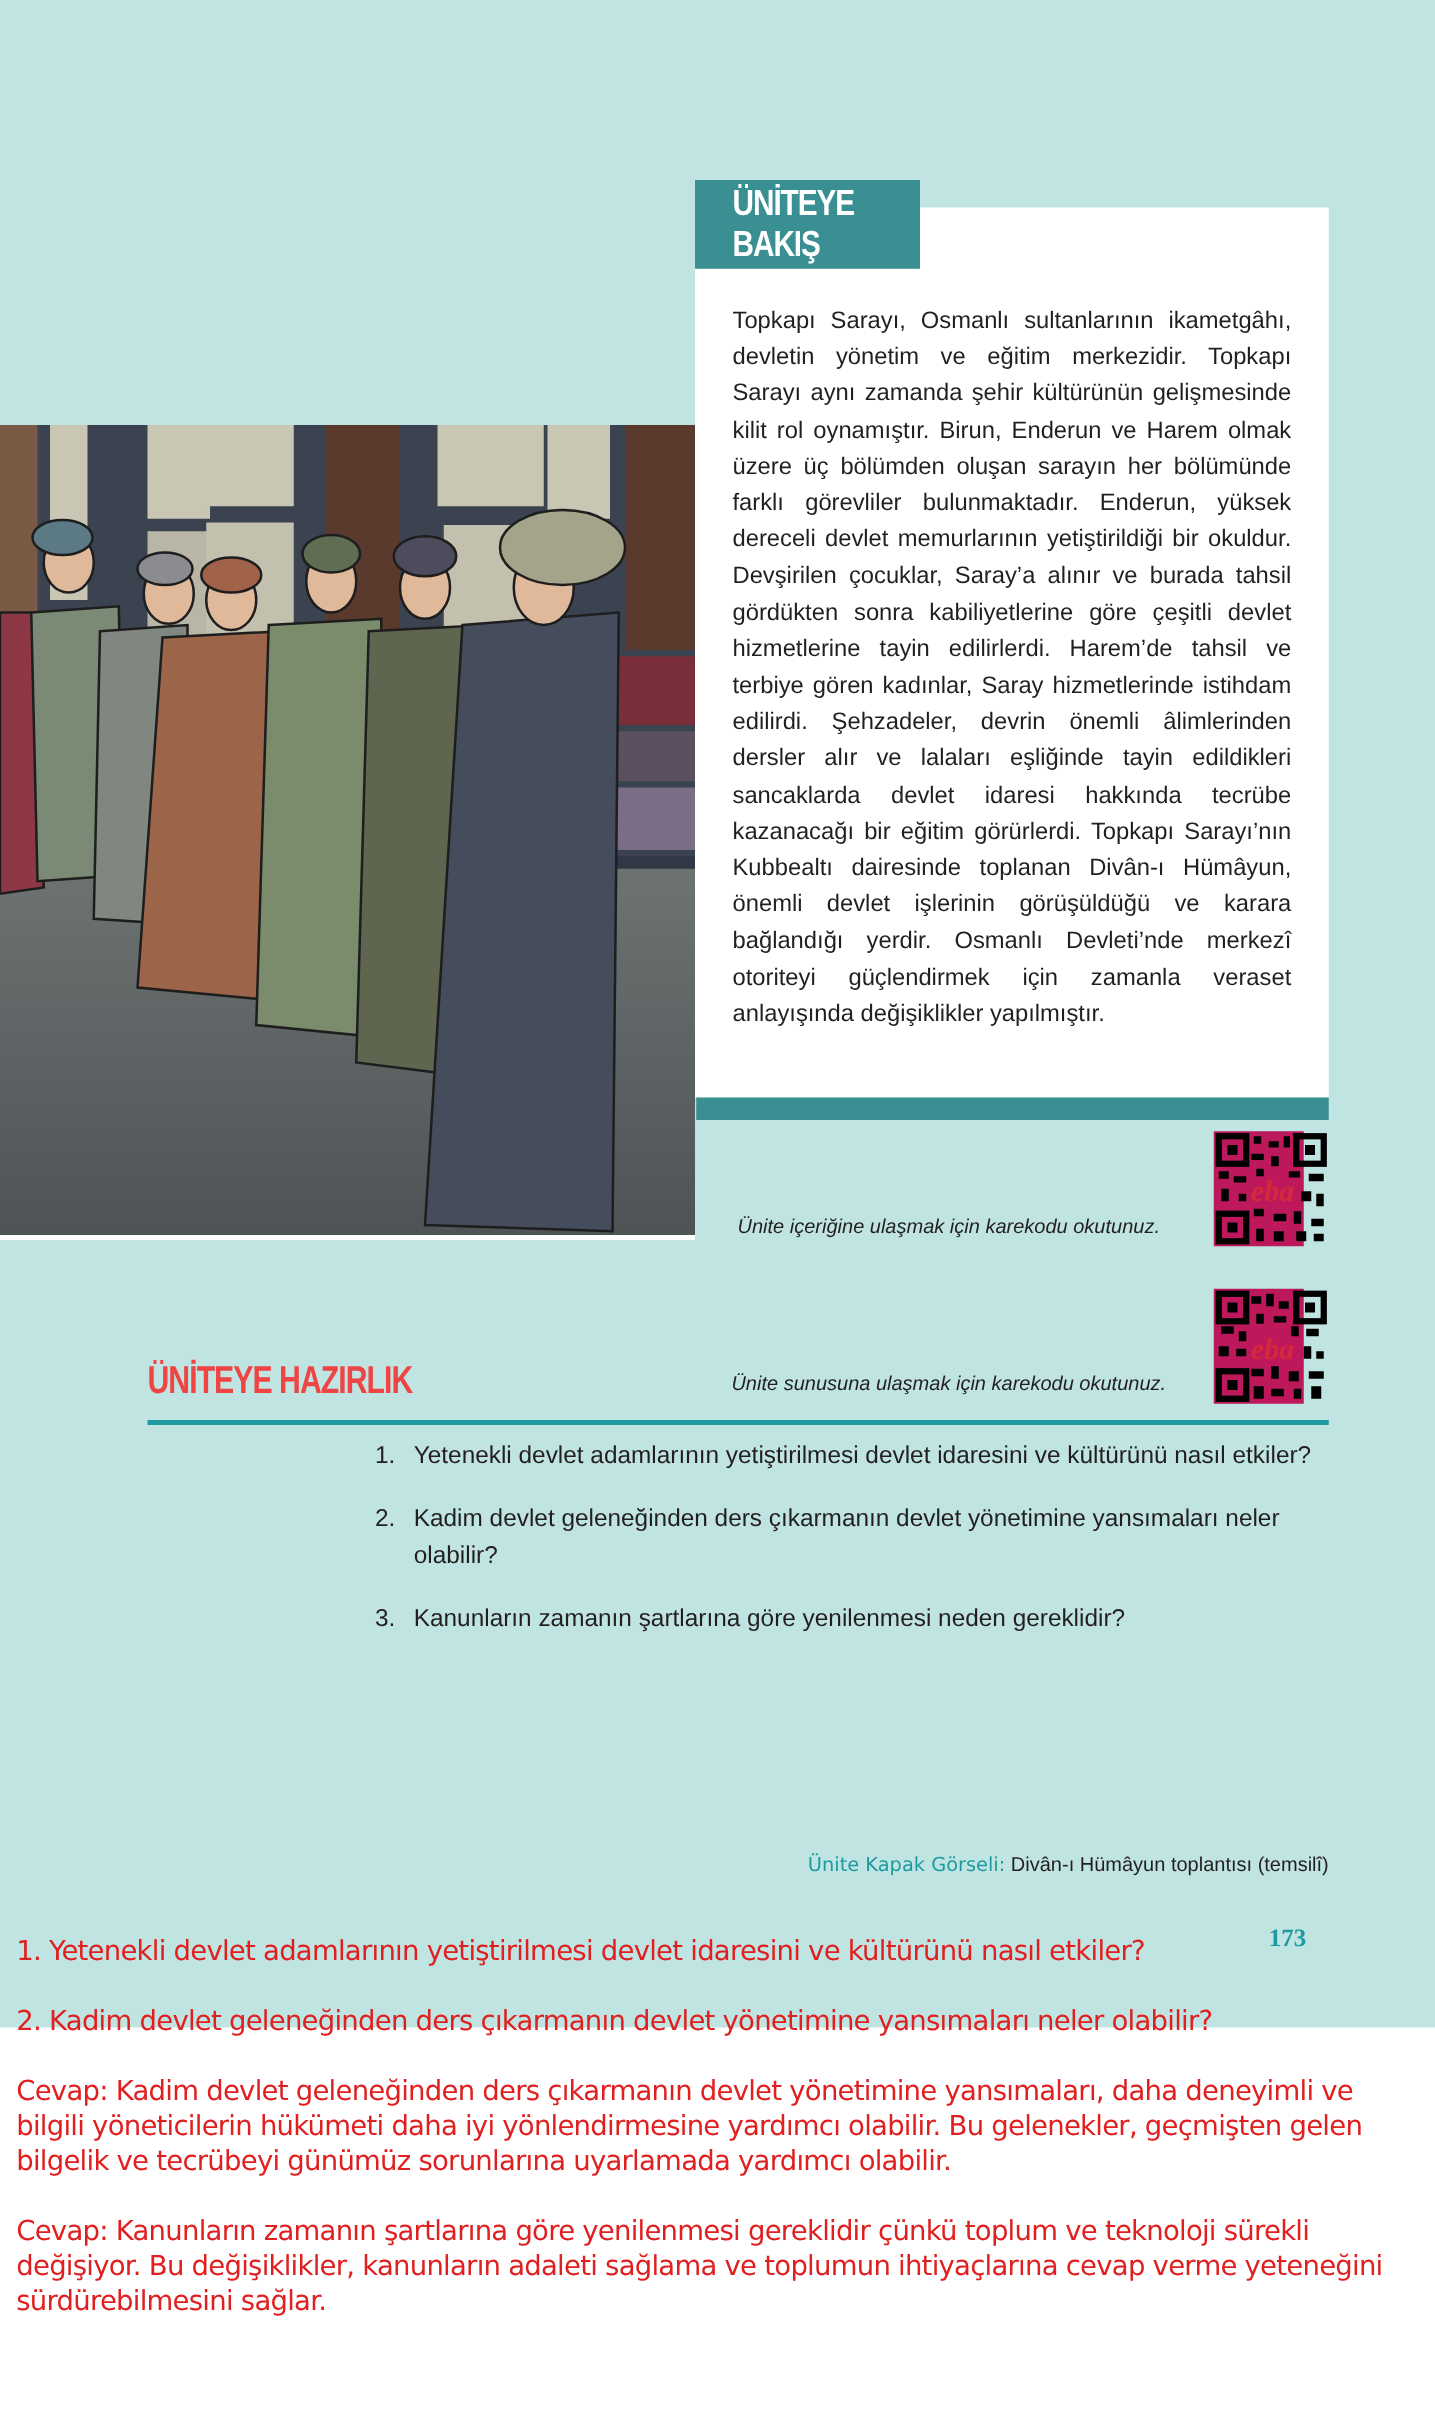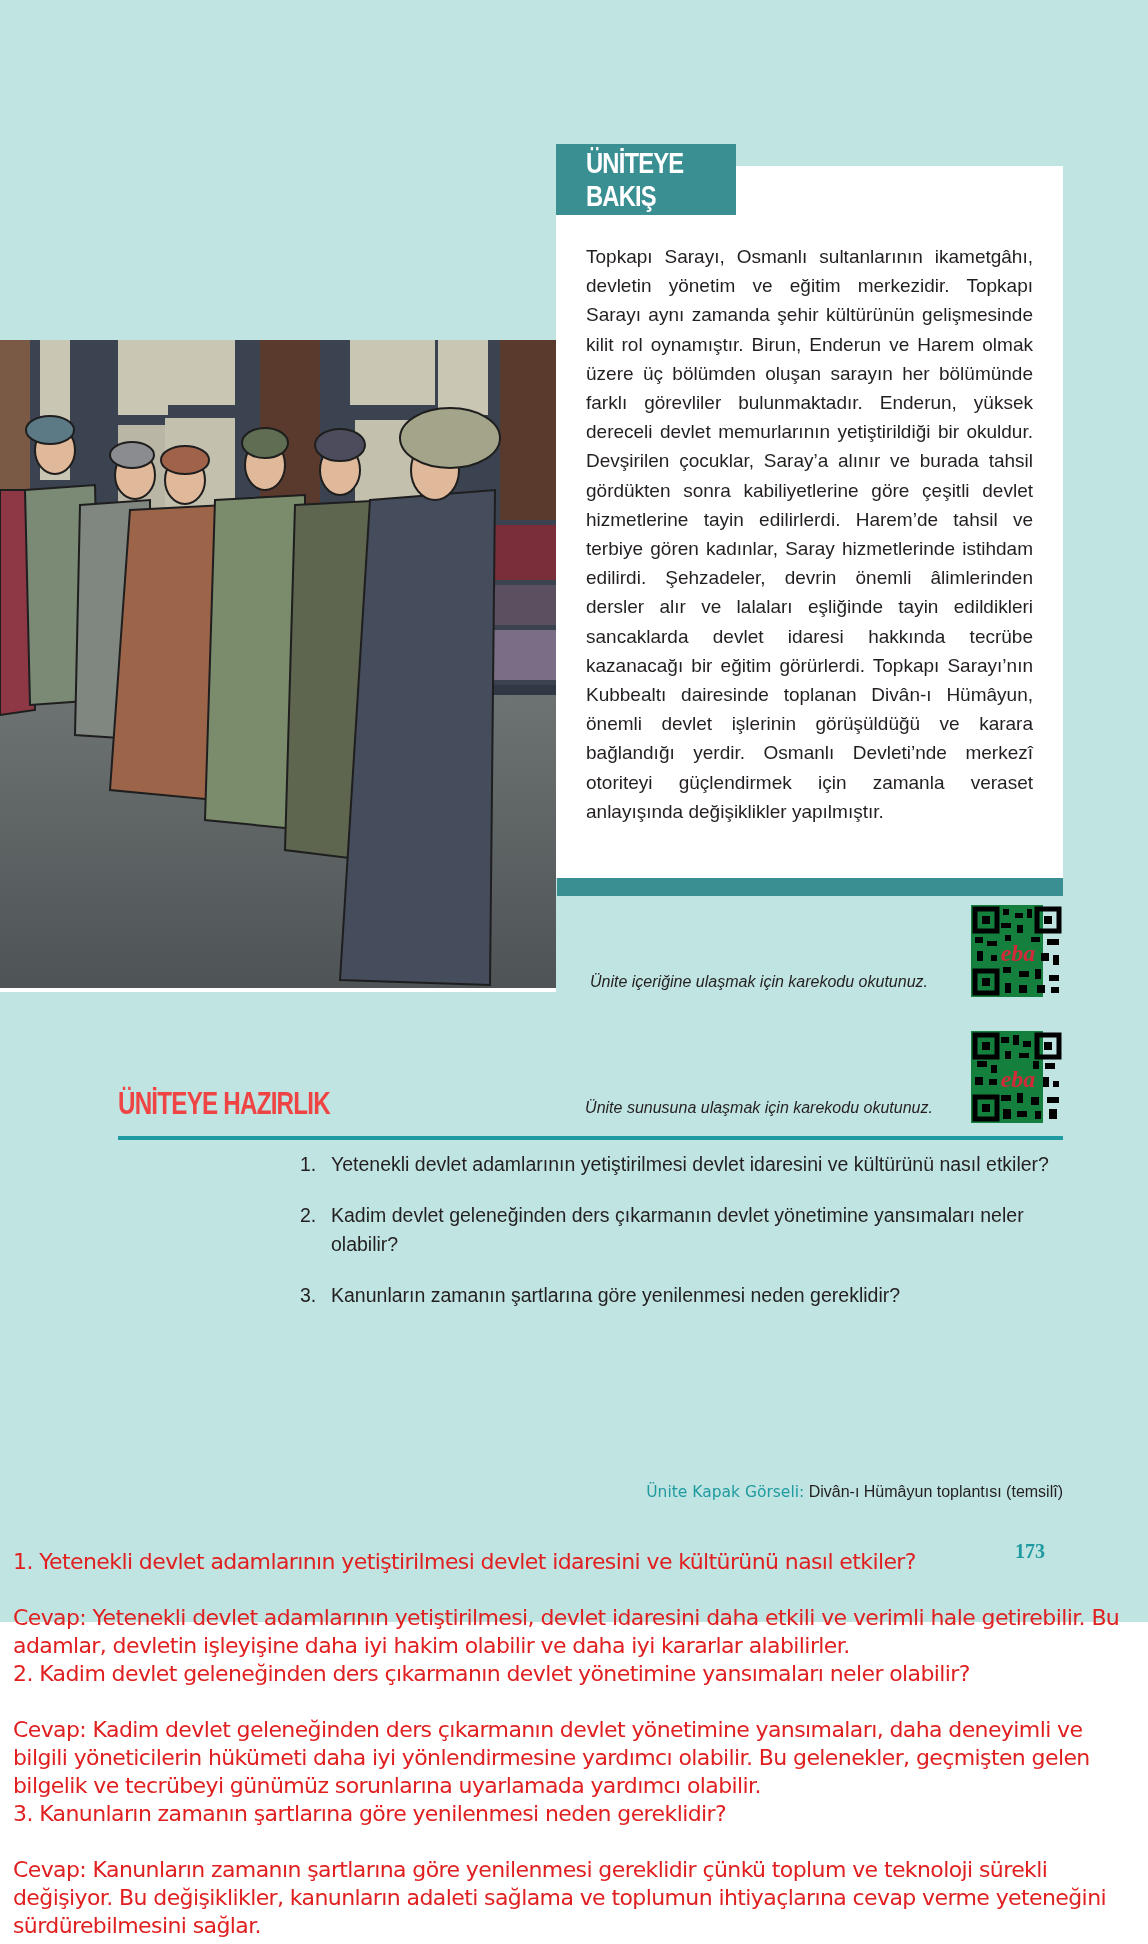--- a/index.html
+++ b/index.html
@@ -37,21 +37,21 @@
     position: absolute; left: 586px; top: 242px; width: 447px;
     font-size: 19px; line-height: 29.2px; color: #231f20; text-align: justify;
     hyphens: manual;
   }
   .overview-bar {
     position: absolute; left: 557px; top: 878px; width: 506px; height: 18px;
     background: #3a8f93;
   }
   
   .qr {
-    position: absolute; width: 72px; height: 92px; background: #15803d;
+    position: absolute; width: 72px; height: 92px; background: #be185d;
   }
   .qr svg { display: block; }
   .qr-caption {
     position: absolute; font-style: italic; font-size: 16px; color: #231f20;
     text-align: center;
   }
   
   .prep-title {
     position: absolute; left: 118px; top: 1086px;
     color: #ef4444; font-weight: bold; font-size: 31px; letter-spacing: -1px;
@@ -242,20 +242,18 @@
 <div class="cover-caption">
   <span class="lbl">Ünite Kapak Görseli:</span>
   <span>Divân-ı Hümâyun toplantısı (temsilî)</span>
 </div>
 
 <div class="page-number">173</div>
 
 <div class="answers">
   <p>1. Yetenekli devlet adamlarının yetiştirilmesi devlet idaresini ve kültürünü nasıl etkiler?</p>
   <div class="gap"></div>
-  <p>Cevap: Yetenekli devlet adamlarının yetiştirilmesi, devlet idaresini daha etkili ve verimli hale getirebilir. Bu adamlar, devletin işleyişine daha iyi hakim olabilir ve daha iyi kararlar alabilirler.</p>
   <p>2. Kadim devlet geleneğinden ders çıkarmanın devlet yönetimine yansımaları neler olabilir?</p>
   <div class="gap"></div>
   <p>Cevap: Kadim devlet geleneğinden ders çıkarmanın devlet yönetimine yansımaları, daha deneyimli ve bilgili yöneticilerin hükümeti daha iyi yönlendirmesine yardımcı olabilir. Bu gelenekler, geçmişten gelen bilgelik ve tecrübeyi günümüz sorunlarına uyarlamada yardımcı olabilir.</p>
-  <p>3. Kanunların zamanın şartlarına göre yenilenmesi neden gereklidir?</p>
   <div class="gap"></div>
   <p>Cevap: Kanunların zamanın şartlarına göre yenilenmesi gereklidir çünkü toplum ve teknoloji sürekli değişiyor. Bu değişiklikler, kanunların adaleti sağlama ve toplumun ihtiyaçlarına cevap verme yeteneğini sürdürebilmesini sağlar.</p>
 </div>
 
 </body></html>

